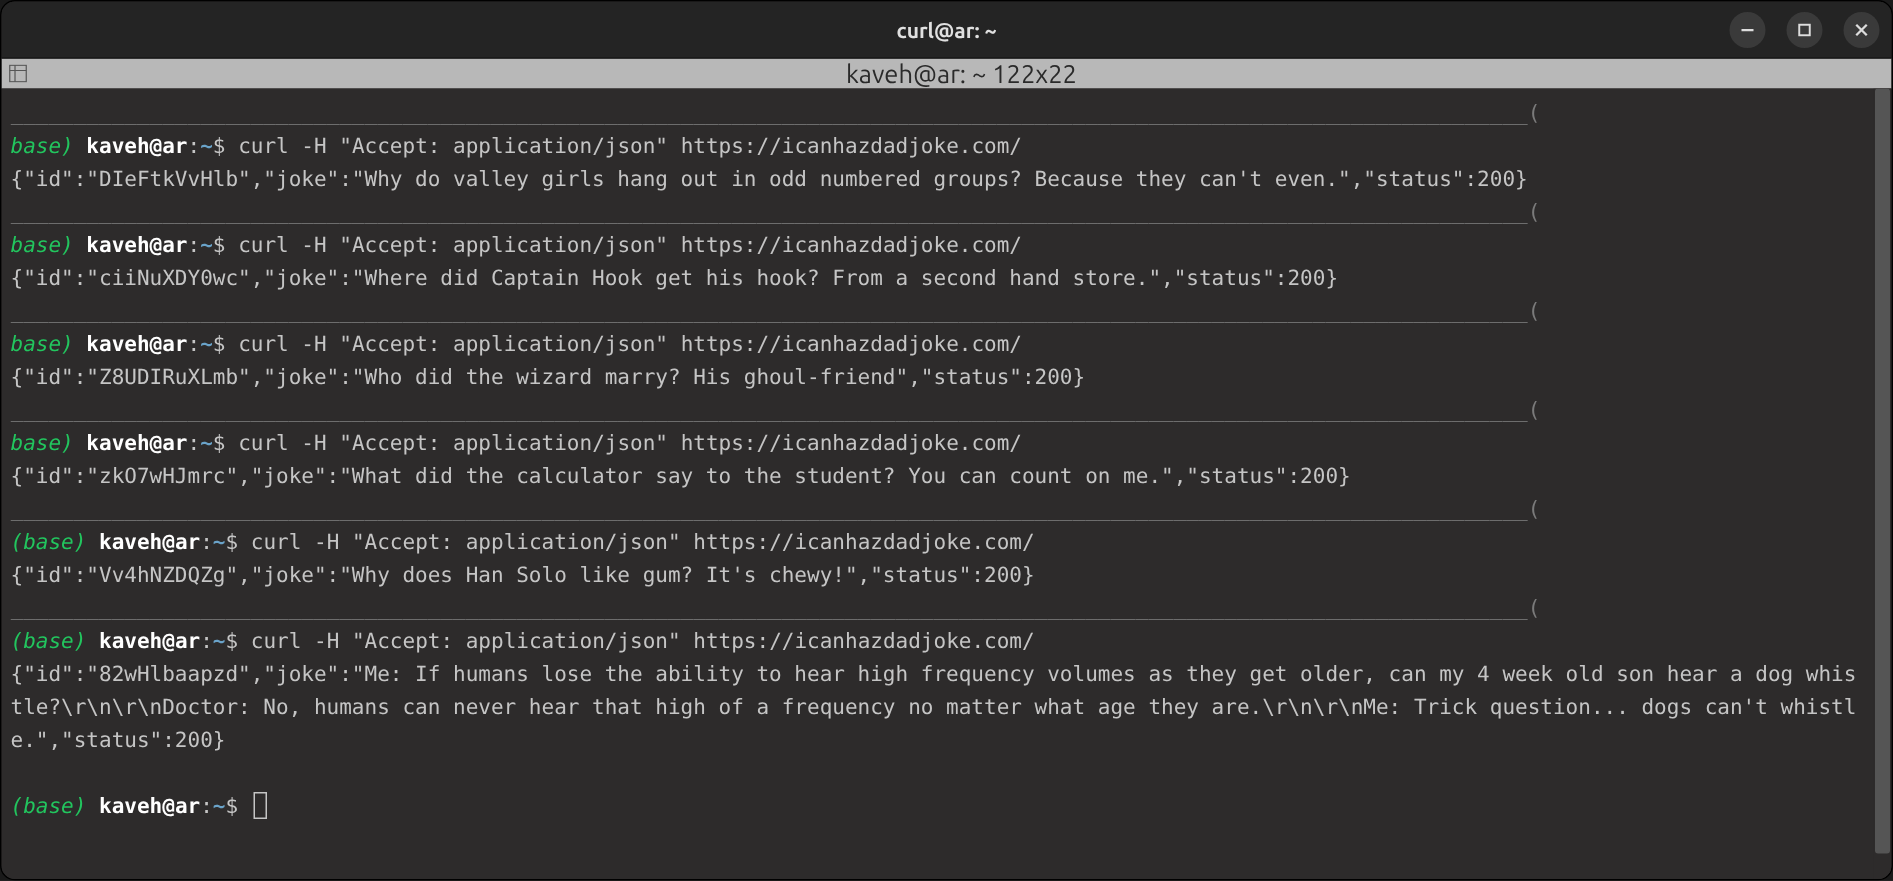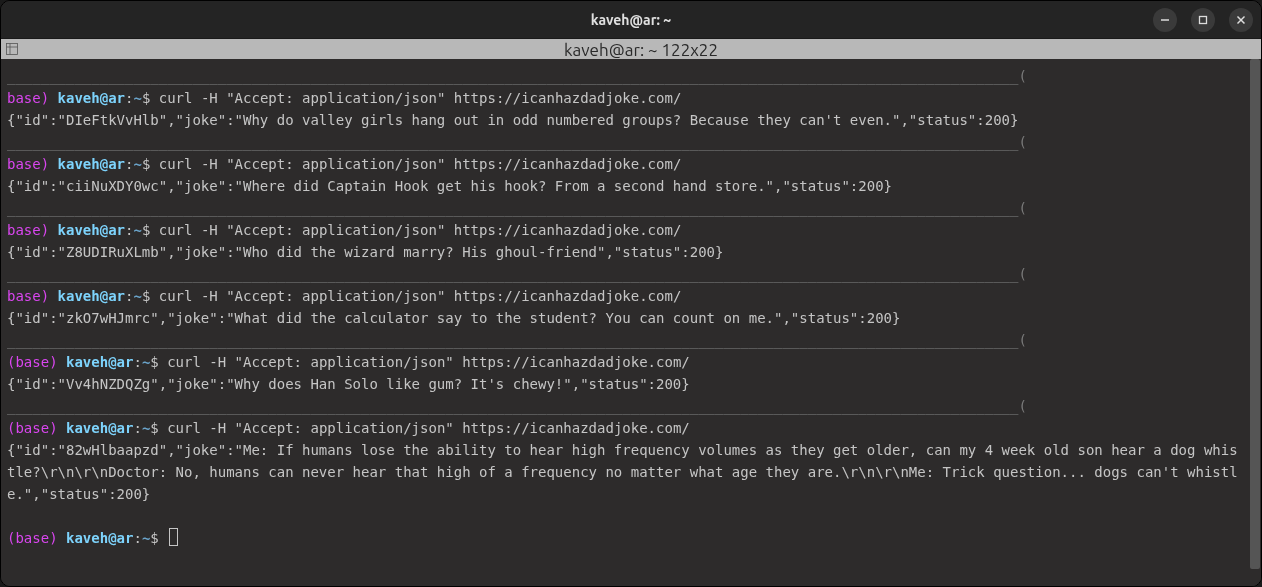--- a/index.html
+++ b/index.html
@@ -112,43 +112,43 @@
       height: 510px;
       margin-left: 1px;
       border-radius: 2px;
     }
     .hr {
       color: #7a7a7a;
       display: block;
       overflow: hidden;
       white-space: nowrap;
     }
-    .base { color: #d946ef; }
-    .user { color: #7dd3fc; font-weight: bold; }
+    .base { color: #22c55e; font-style: italic; }
+    .user { color: #ffffff; font-weight: bold; }
     .colon { color: #c5c5c5; }
     .path { color: #6aa3c9; font-weight: bold; }
     .prompt-s { color: #c5c5c5; }
     .cmd { color: #c5c5c5; }
     .output { color: #c5c5c5; }
     .cursor {
       display: inline-block;
       width: 9px;
       height: 18px;
       border: 1px solid #c5c5c5;
       vertical-align: text-bottom;
       margin-left: 2px;
     }
     .line { display: block; }
   </style>
 </head>
 <body>
 
 <div class="window">
   <div class="titlebar">
-    <div class="title-text">kaveh@ar: ~</div>
+    <div class="title-text">curl@ar: ~</div>
     <div class="window-controls">
       <div class="win-btn">
         <svg viewBox="0 0 10 10">
             <line x1="1" y1="5" x2="9" y2="5" stroke="#ddd" stroke-width="1.5"></line>
           </svg>
       </div>
       <div class="win-btn">
         <svg viewBox="0 0 10 10">
             <rect x="1.5" y="1.5" width="7" height="7" fill="none" stroke="#ddd" stroke-width="1.3"></rect>
           </svg>

